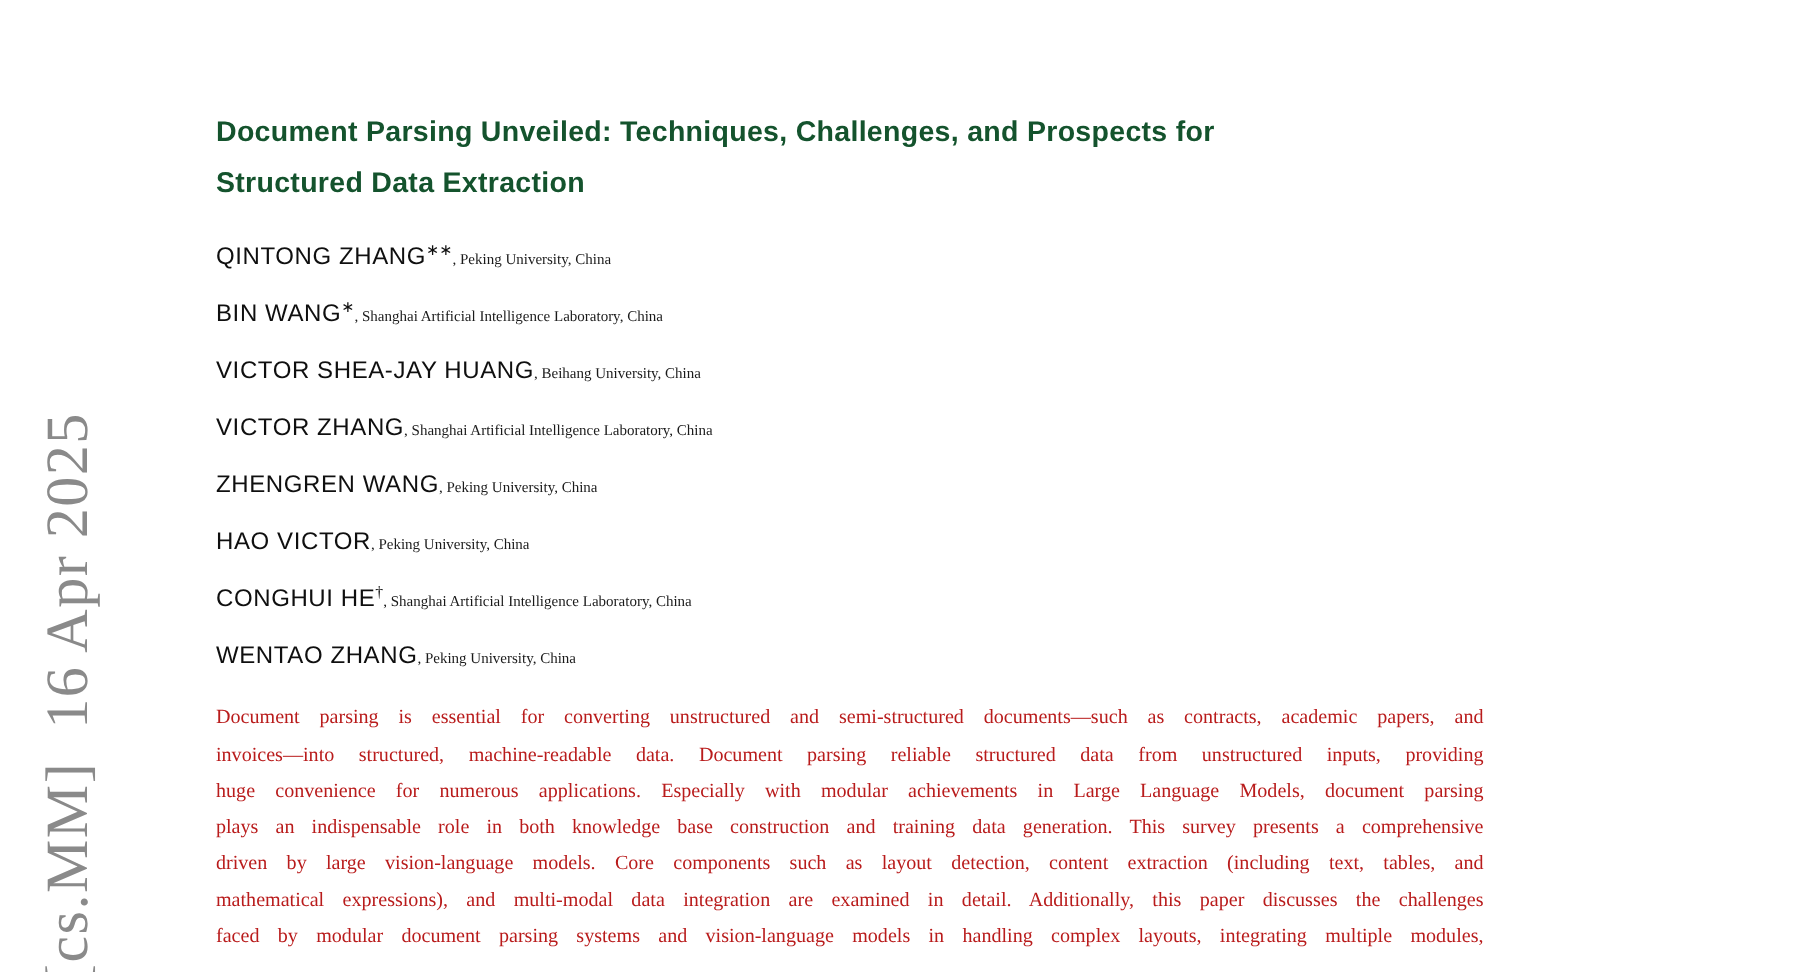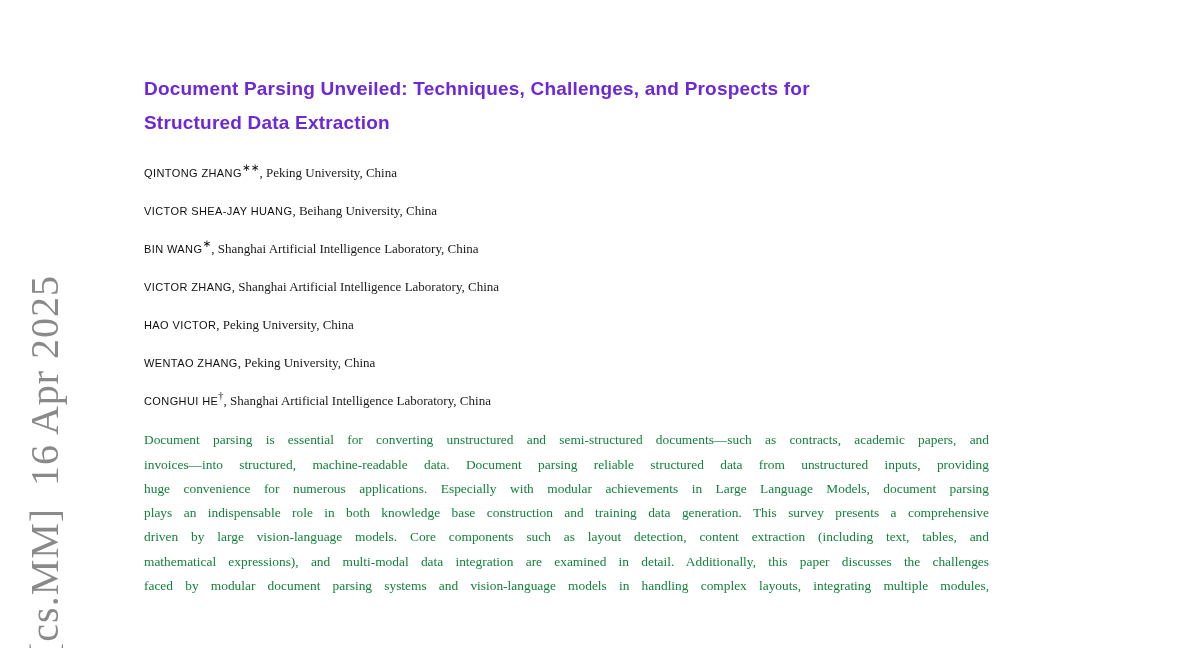--- a/index.html
+++ b/index.html
@@ -29,52 +29,52 @@
     left: 144px;
     top: 72px;
     width: 845px;
   }
   .title {
     margin: 0 0 12px 0;
     font-family: "Liberation Sans", sans-serif;
     font-weight: 700;
     font-size: 19px;
     line-height: 34px;
-    color: #6d28d9;
+    color: #14532d;
     letter-spacing: 0.2px;
   }
   .title-line { display: block; }
   .authors { margin: 0 0 10px 0; }
   .author-line {
     line-height: 31.7px;
     white-space: nowrap;
   }
   .author-name {
     font-family: "Liberation Sans", sans-serif;
-    font-size: 11px;
+    font-size: 16px;
     color: #0f0f0f;
     letter-spacing: 0.4px;
   }
   .author-mark {
     font-family: "Liberation Serif", serif;
     font-size: 10.5px;
     color: #0f0f0f;
   }
   .author-aff {
     font-family: "Liberation Serif", serif;
-    font-size: 13px;
+    font-size: 10px;
     color: #1a1a1a;
   }
   .abstract { margin: 0; }
   .abs-line {
     margin: 0;
     font-family: "Liberation Serif", serif;
     font-size: 13.4px;
     line-height: 24.3px;
-    color: #15803d;
+    color: #b91c1c;
     text-align: justify;
     text-align-last: justify;
     white-space: normal;
   }
 </style>
 </head>
 <body>
 
 <div class="page">
 
@@ -85,36 +85,39 @@
     <h1 class="title">
       <span class="title-line">Document Parsing Unveiled: Techniques, Challenges, and Prospects for</span>
       <span class="title-line">Structured Data Extraction</span>
     </h1>
 
     <div class="authors">
       <div class="author-line">
         <span class="author-name">QINTONG ZHANG</span><sup class="author-mark">∗∗</sup><span class="author-aff">, Peking University, China</span>
       </div>
       <div class="author-line">
-        <span class="author-name">VICTOR SHEA-JAY HUANG</span><sup class="author-mark"></sup><span class="author-aff">, Beihang University, China</span>
+        <span class="author-name">BIN WANG</span><sup class="author-mark">∗</sup><span class="author-aff">, Shanghai Artificial Intelligence Laboratory, China</span>
       </div>
       <div class="author-line">
-        <span class="author-name">BIN WANG</span><sup class="author-mark">∗</sup><span class="author-aff">, Shanghai Artificial Intelligence Laboratory, China</span>
+        <span class="author-name">VICTOR SHEA-JAY HUANG</span><sup class="author-mark"></sup><span class="author-aff">, Beihang University, China</span>
       </div>
       <div class="author-line">
         <span class="author-name">VICTOR ZHANG</span><sup class="author-mark"></sup><span class="author-aff">, Shanghai Artificial Intelligence Laboratory, China</span>
       </div>
       <div class="author-line">
+        <span class="author-name">ZHENGREN WANG</span><sup class="author-mark"></sup><span class="author-aff">, Peking University, China</span>
+      </div>
+      <div class="author-line">
         <span class="author-name">HAO VICTOR</span><sup class="author-mark"></sup><span class="author-aff">, Peking University, China</span>
       </div>
       <div class="author-line">
-        <span class="author-name">WENTAO ZHANG</span><sup class="author-mark"></sup><span class="author-aff">, Peking University, China</span>
+        <span class="author-name">CONGHUI HE</span><sup class="author-mark">†</sup><span class="author-aff">, Shanghai Artificial Intelligence Laboratory, China</span>
       </div>
       <div class="author-line">
-        <span class="author-name">CONGHUI HE</span><sup class="author-mark">†</sup><span class="author-aff">, Shanghai Artificial Intelligence Laboratory, China</span>
+        <span class="author-name">WENTAO ZHANG</span><sup class="author-mark"></sup><span class="author-aff">, Peking University, China</span>
       </div>
     </div>
 
     <div class="abstract">
       <p class="abs-line">Document parsing is essential for converting unstructured and semi-structured documents—such as contracts, academic papers, and</p>
       <p class="abs-line">invoices—into structured, machine-readable data. Document parsing reliable structured data from unstructured inputs, providing</p>
       <p class="abs-line">huge convenience for numerous applications. Especially with modular achievements in Large Language Models, document parsing</p>
       <p class="abs-line">plays an indispensable role in both knowledge base construction and training data generation. This survey presents a comprehensive</p>
       <p class="abs-line">driven by large vision-language models. Core components such as layout detection, content extraction (including text, tables, and</p>
       <p class="abs-line">mathematical expressions), and multi-modal data integration are examined in detail. Additionally, this paper discusses the challenges</p>

